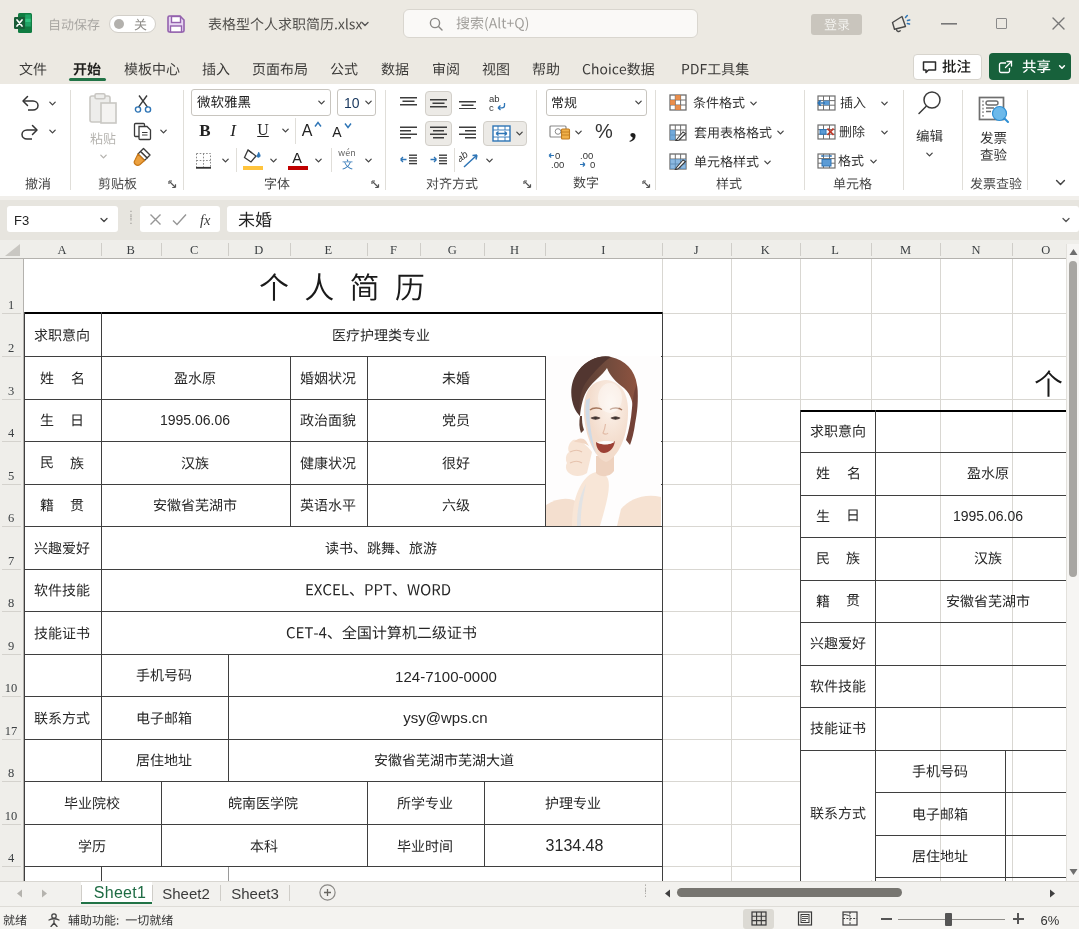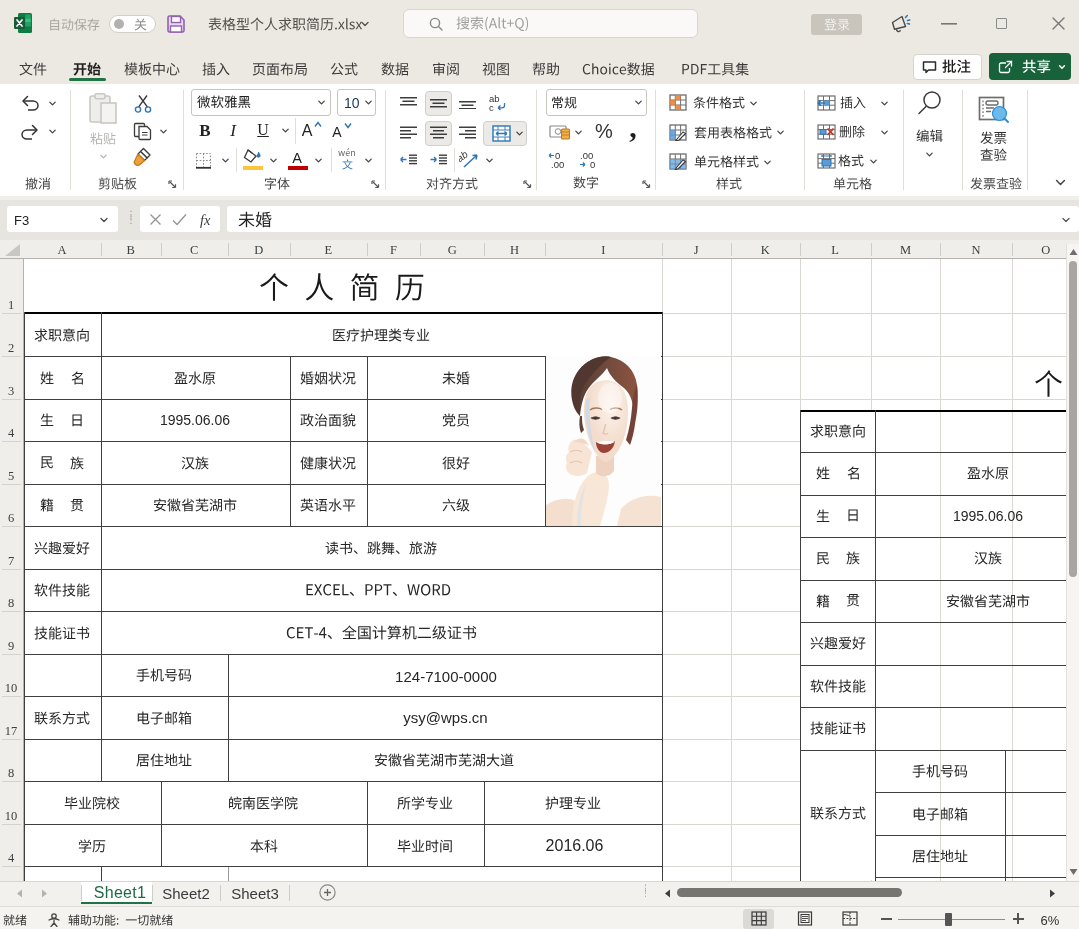--- a/index.html
+++ b/index.html
@@ -961,21 +961,21 @@
 <svg class="tr" style="left:249.5px;top:838.5px;width:28.0px;height:14px;" viewBox="0 -880 2000 1000" fill="#262626">
       <use href="#s672c"></use>
       <use href="#s79d1" x="1000"></use>
     </svg>
 <svg class="tr" style="left:397.2px;top:838.5px;width:56.0px;height:14px;" viewBox="0 -880 4000 1000" fill="#262626">
       <use href="#s6bd5"></use>
       <use href="#s4e1a" x="1000"></use>
       <use href="#s65f6" x="2000"></use>
       <use href="#s95f4" x="3000"></use>
     </svg>
-<div class="abs" style="left:574.5px;top:845.5px;transform:translate(-50%,-50%);font:400 16px 'Liberation Sans',sans-serif;color:#262626;line-height:1;white-space:pre;">2016.06</div>
+<div class="abs" style="left:574.5px;top:845.5px;transform:translate(-50%,-50%);font:400 16px 'Liberation Sans',sans-serif;color:#262626;line-height:1;white-space:pre;">3134.48</div>
 <svg class="abs" style="left:546px;top:356px" width="115" height="170" viewBox="0 0 115 170">
 <rect width="115" height="170" fill="#fefdfd"></rect>
 <linearGradient id="hairg" x1="0" y1="0" x2="1" y2="0">
 <stop offset="0%" stop-color="#563a32"></stop>
         <stop offset="50%" stop-color="#6f4a3c"></stop>
         <stop offset="100%" stop-color="#8e5340"></stop>
       </linearGradient>
 <radialGradient id="skin" cx="0.6" cy="0.3">
         <stop offset="0%" stop-color="#fcf3ec"></stop>
         <stop offset="100%" stop-color="#f3dccc"></stop>

